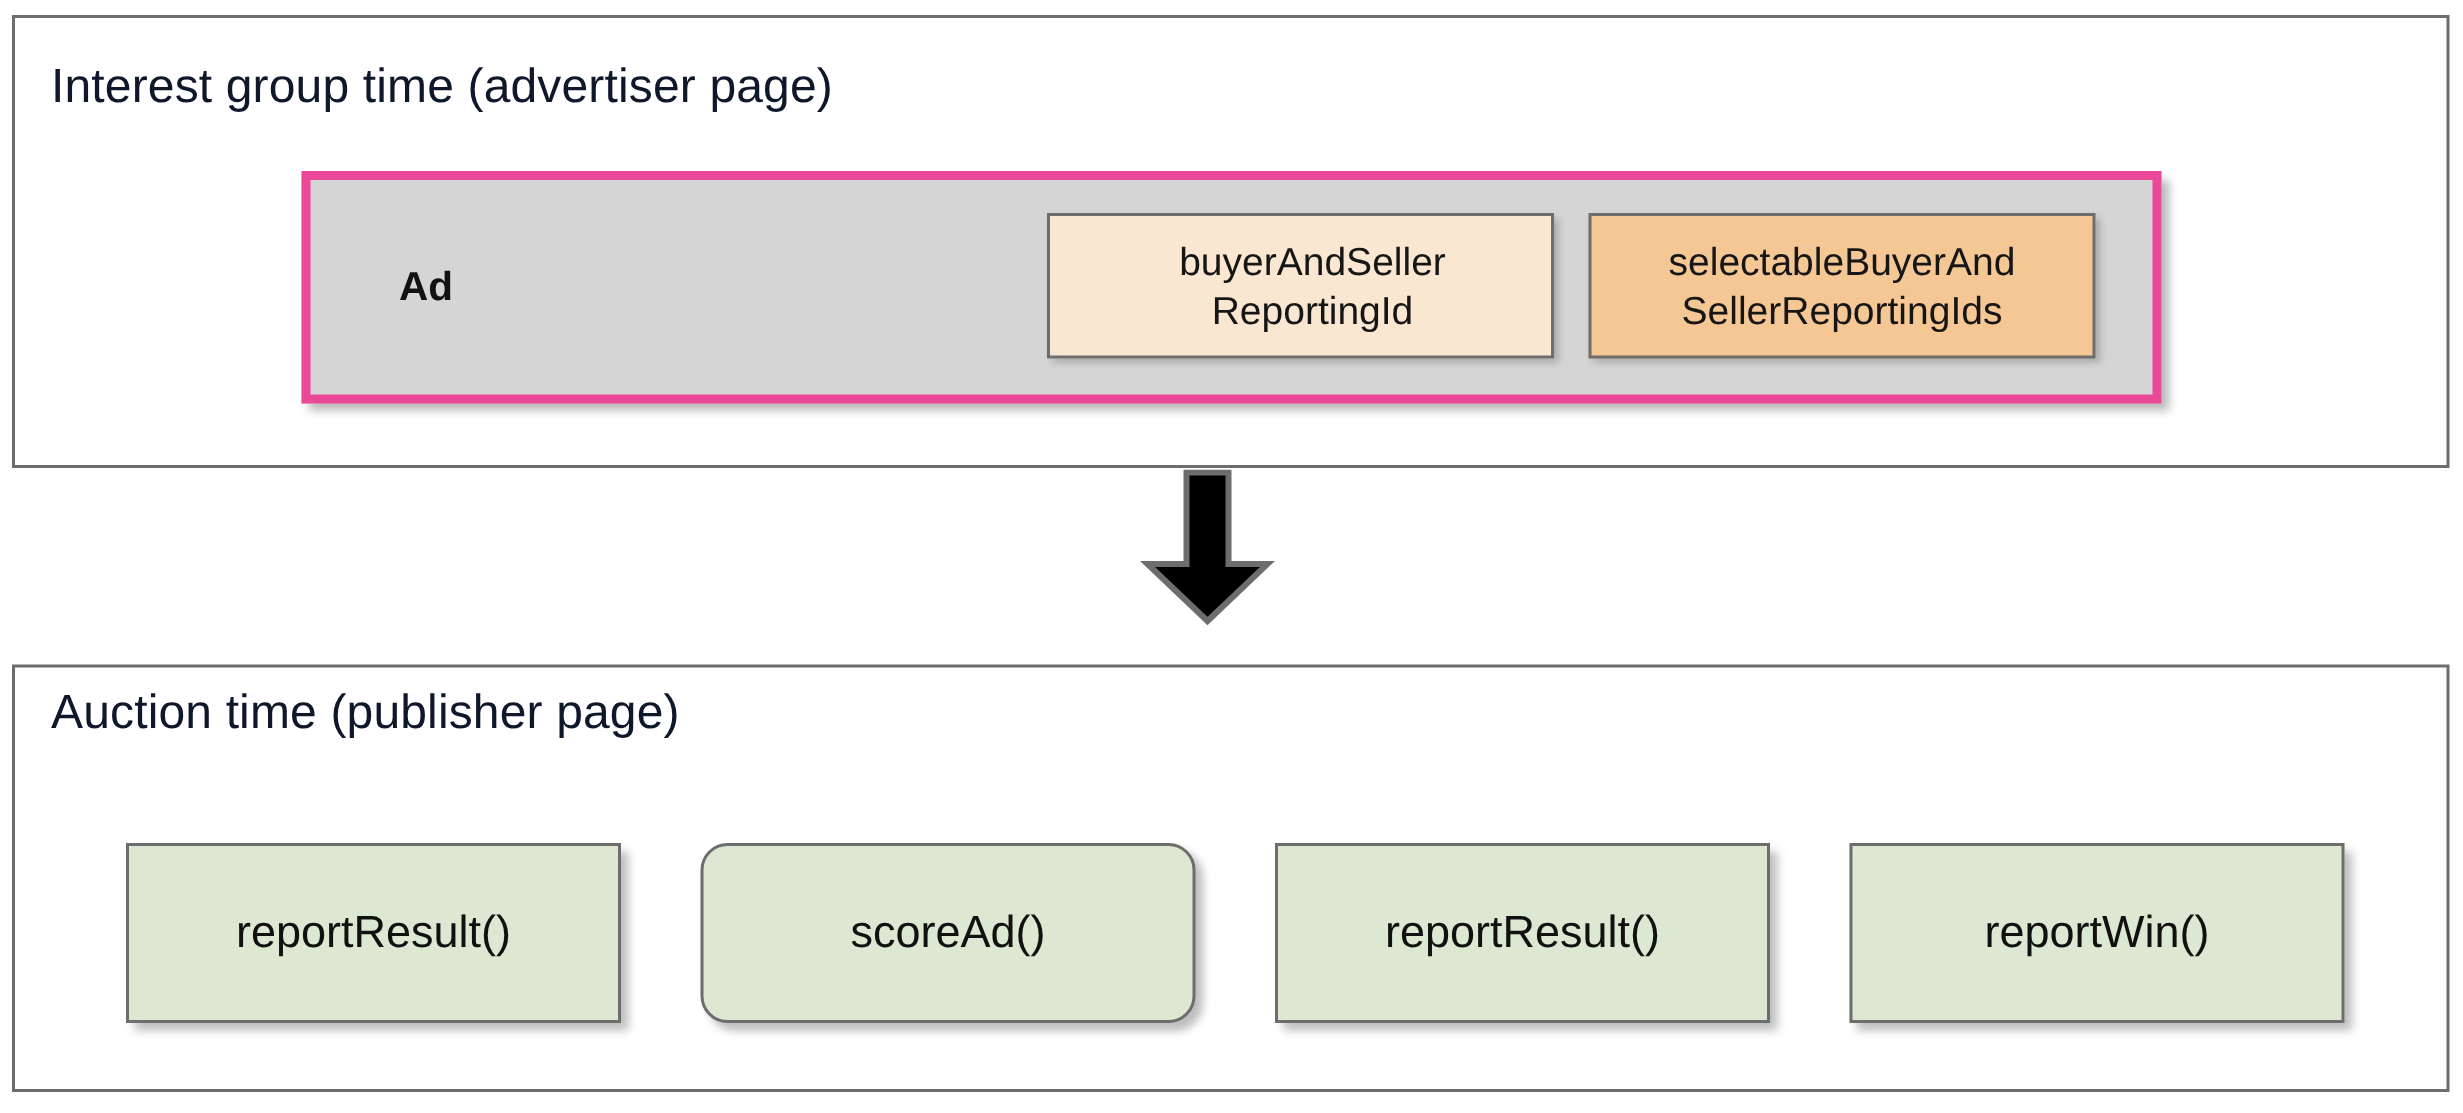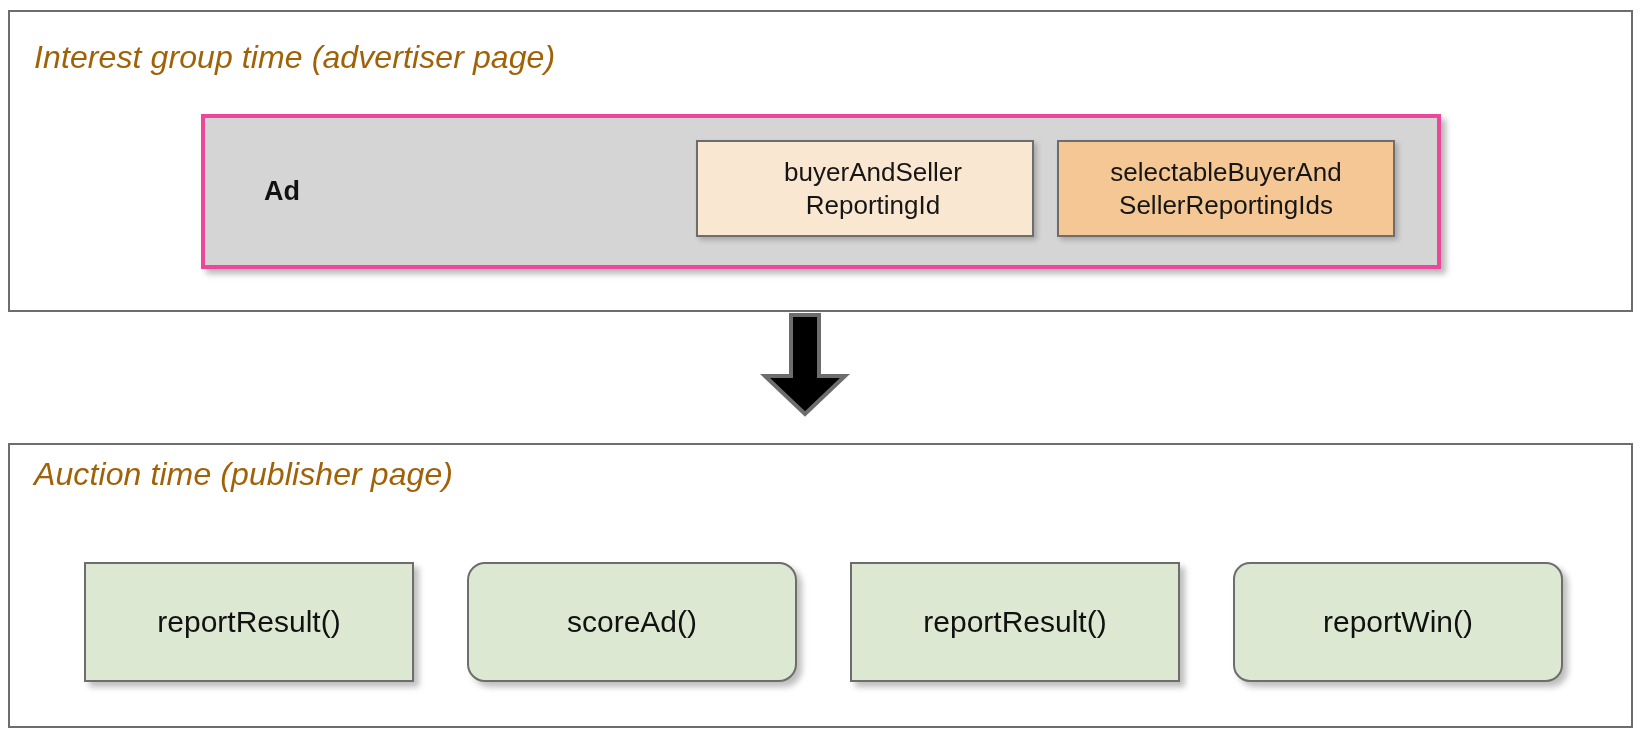--- a/index.html
+++ b/index.html
@@ -38,37 +38,36 @@
     width: 1625px;
     height: 285px;
     padding-left: 33px;
   }
 
   .panel-title {
     position: absolute;
     left: 24px;
     font-size: 32px;
     line-height: 38px;
-    color: #a16207;
+    color: #0f172a;
     letter-spacing: 0.1px;
     white-space: nowrap;
-    font-style: italic;
   }
   #panel-advertiser .panel-title { top: 26px; }
   #panel-publisher  .panel-title { top: 10px; }
 
   
   #ad-container {
     position: absolute;
     left: 191px;
     top: 102px;
     width: 1240px;
     height: 155px;
     background: #d5d5d5;
-    border: 4px solid #ec4899;
+    border: 6px solid #ec4899;
     box-sizing: border-box;
     box-shadow: 5px 5px 6px rgba(0,0,0,0.28);
   }
   #ad-label {
     position: absolute;
     left: 30px;
     top: 0;
     height: 100%;
     width: 94px;
     display: flex;
@@ -121,21 +120,21 @@
     align-items: center;
     justify-content: center;
     text-align: center;
     font-size: 30px;
     color: #111111;
     box-shadow: 5px 5px 6px rgba(0,0,0,0.26);
   }
   #fnbox-0 { left: 74px;   width: 330px; }
   #fnbox-1 { left: 457px;  width: 330px; border-radius: 18px; }
   #fnbox-2 { left: 840px;  width: 330px; }
-  #fnbox-3 { left: 1223px; width: 330px; border-radius: 17px; }
+  #fnbox-3 { left: 1223px; width: 330px; }
 </style>
 </head>
 <body>
 
 <div id="canvas">
 
   <div class="panel" id="panel-advertiser">
 
     <div class="panel-title">Interest group time (advertiser page)</div>
 

